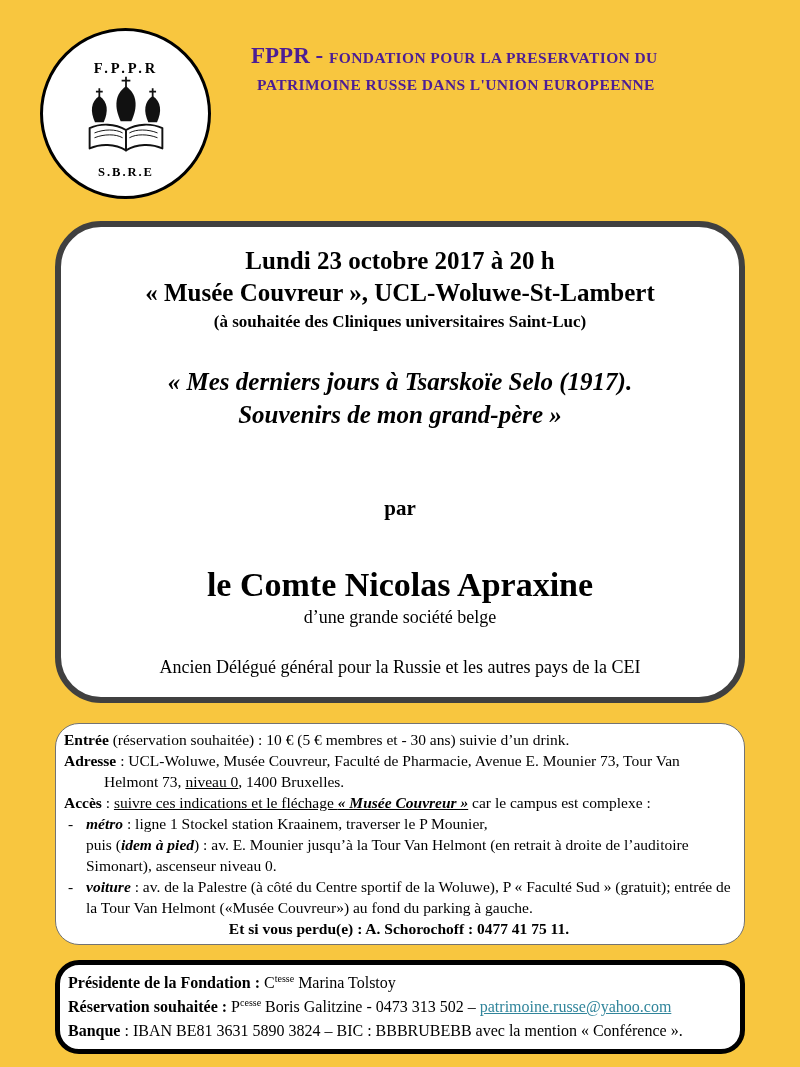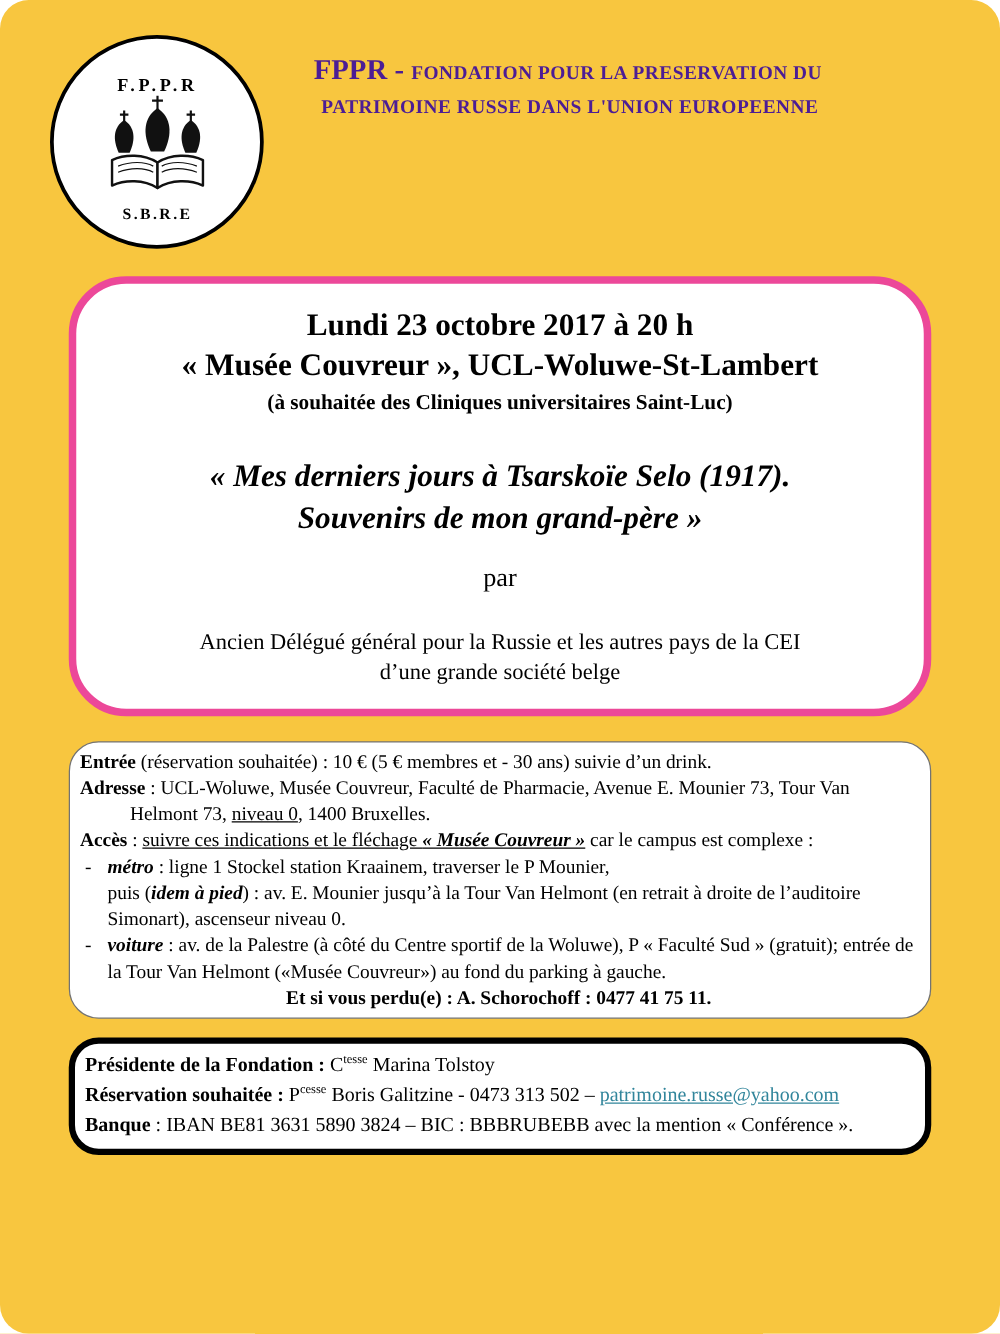--- a/index.html
+++ b/index.html
@@ -1,21 +1,21 @@
 <!DOCTYPE html>
 <html><head>
 <meta charset="utf-8">
 <style>
   * { margin:0; padding:0; box-sizing:border-box; }
   html { background:#fff; }
   body {
     width:800px; height:1067px; overflow:hidden;
     font-family:"Liberation Serif", serif; color:#000;
   }
-  .page { width:800px; height:1067px; background:#F8C63F; overflow:hidden;border-radius:23px; }
+  .page { width:800px; height:1067px; background:#F8C63F; overflow:hidden; }
 
   
   .header { display:flex; align-items:flex-start; padding:28px 20px 0 40px; }
   .logo {
     width:171px; height:171px; border-radius:50%;
     background:#fff; border:3px solid #000; flex:0 0 auto;
     display:flex; align-items:center; justify-content:center;
   }
   .logo-svg { width:160px; height:160px; }
   .logo-text-top { font-size:15px; font-weight:bold; letter-spacing:3px; font-family:"Liberation Serif", serif; }
@@ -23,29 +23,29 @@
   .header-text { margin-left:40px; padding-top:14px; }
   .org { color:#4c1d95; font-weight:bold; line-height:27px; }
   .org-abbr { font-size:23px; }
   .org-rest { font-size:15.5px; letter-spacing:0.4px; }
   .org-line2 { margin-left:6px; }
   .series { color:#990000; font-weight:bold; font-size:24px; margin-top:28px; letter-spacing:0.3px; }
 
   
   .box { background:#fff; margin-left:auto; margin-right:auto; width:690px; }
   .main-box {
-    border:6px solid #ec4899; border-radius:46px; margin-top:22px;
+    border:6px solid #404040; border-radius:46px; margin-top:22px;
     text-align:center; padding:18px 32px 18px;
   }
   p { margin:0; }
   .ev-lg { font-size:25px; font-weight:bold; line-height:32px; }
   .ev-sm { font-size:17px; font-weight:bold; line-height:26px; }
   .talk { font-size:25px; font-weight:bold; font-style:italic; line-height:33px; }
   .talk-first { margin-top:30px; }
-  .par { font-size:21px; font-weight:normal; margin-top:18px; line-height:26px;text-align:center; }
+  .par { font-size:21px; font-weight:bold; margin-top:64px; line-height:26px;text-align:center; }
   .speaker { font-size:34px; font-weight:bold; margin-top:44px; line-height:40px; }
   .speaker-desc { font-size:18px; line-height:24px; }
   .speaker-desc-first { margin-top:26px; }
 
   .info-box {
     border:1px solid #737373; border-radius:24px; margin-top:20px;
     padding:5px 10px 5px 8px; font-size:15.5px; line-height:21px;
   }
   .hang { padding-left:40px; text-indent:-40px; }
   .bullet { display:flex; }
@@ -100,22 +100,23 @@
     </div>
   </div>
 
   <section class="box main-box">
     <p class="ev-lg">Lundi 23 octobre 2017 à 20 h</p>
     <p class="ev-lg">« Musée Couvreur », UCL-Woluwe-St-Lambert</p>
     <p class="ev-sm">(à souhaitée des Cliniques universitaires Saint-Luc)</p>
     <p class="talk talk-first">« Mes derniers jours à Tsarskoïe Selo (1917).</p>
     <p class="talk">Souvenirs de mon grand-père »</p>
     <p class="par">par</p>
+    <h2 class="speaker">le Comte Nicolas Apraxine</h2>
+    <p class="speaker-desc">d’une grande société belge</p>
     <p class="speaker-desc speaker-desc-first">Ancien Délégué général pour la Russie et les autres pays de la CEI</p>
-    <p class="speaker-desc">d’une grande société belge</p>
   </section>
 
   <section class="box info-box">
     <p class="info-line"><span class="b">Entrée</span><span> (réservation souhaitée) : 10 € (5 € membres et - 30 ans) suivie d’un drink.</span></p>
 
     <p class="info-line hang"><span class="b">Adresse</span><span> : UCL-Woluwe, Musée Couvreur, Faculté de Pharmacie, Avenue E. Mounier 73, Tour Van Helmont 73, </span><span class="u">niveau 0</span><span>, 1400 Bruxelles.</span></p>
 
     <p class="info-line"><span class="b">Accès</span><span> : </span><span class="u">suivre ces indications et le fléchage </span><span class="u b i">« Musée Couvreur »</span><span> car le campus est complexe :</span></p>
 
     <div class="bullet">

